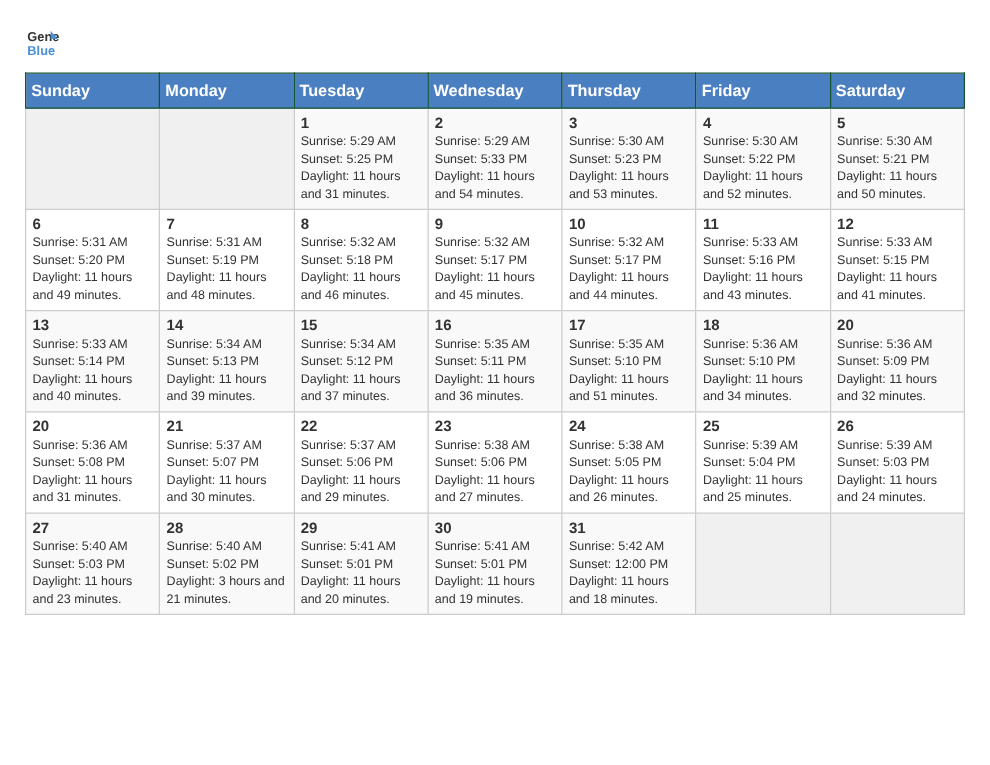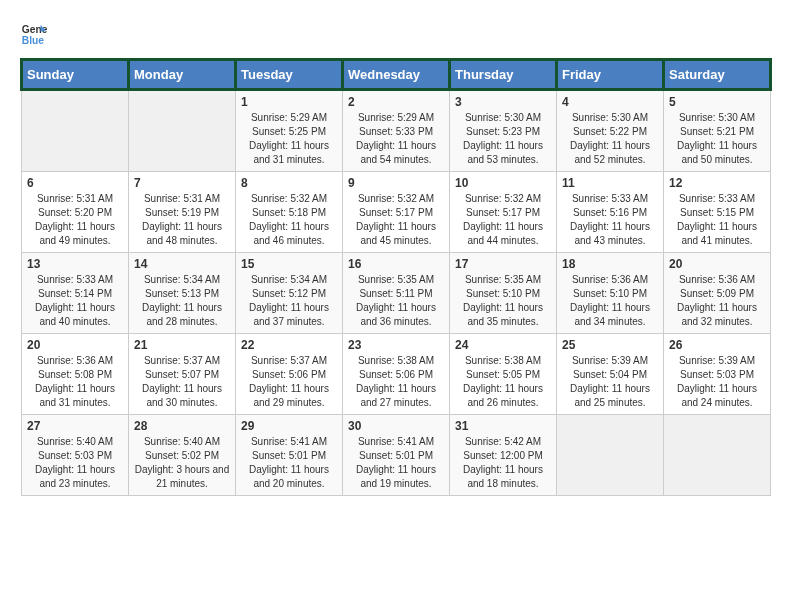--- a/index.html
+++ b/index.html
@@ -42,21 +42,21 @@
       width: 100%;
       border-collapse: collapse;
       border: 1px solid #ccc;
     }
     .calendar th {
       background-color: #4a7fc1;
       color: #fff;
       font-size: 13px;
       padding: 6px 4px;
       text-align: left;
-      border: 3px solid #14532d;
+      border: 1px solid #14532d;
     }
     .calendar td {
       vertical-align: top;
       border: 1px solid #ccc;
       padding: 4px 5px;
       font-size: 10px;
       color: #333;
       min-width: 105px;
       min-height: 80px;
       background: #fff;
@@ -68,21 +68,20 @@
       background: #fff;
     }
     .day-number {
       font-size: 12px;
       font-weight: bold;
       display: block;
       margin-bottom: 2px;
     }
     .cell-content {
       line-height: 1.4;
-      text-align: center;
     }
     .empty-cell {
       background: #f0f0f0 !important;
     }
   </style>
 </head>
 <body>
 
 <div class="header">
   <div class="logo">
@@ -220,21 +219,21 @@
   <span>Sunrise: 5:33 AM</span><br>
   <span>Sunset: 5:14 PM</span><br>
   <span>Daylight: 11 hours and 40 minutes.</span>
 </div>
         </td>
         <td>
           <span class="day-number">14</span>
 <div class="cell-content">
   <span>Sunrise: 5:34 AM</span><br>
   <span>Sunset: 5:13 PM</span><br>
-  <span>Daylight: 11 hours and 28 minutes.</span>
+  <span>Daylight: 11 hours and 39 minutes.</span>
 </div>
         </td>
         <td>
           <span class="day-number">15</span>
 <div class="cell-content">
   <span>Sunrise: 5:34 AM</span><br>
   <span>Sunset: 5:12 PM</span><br>
   <span>Daylight: 11 hours and 37 minutes.</span>
 </div>
         </td>
@@ -244,21 +243,21 @@
   <span>Sunrise: 5:35 AM</span><br>
   <span>Sunset: 5:11 PM</span><br>
   <span>Daylight: 11 hours and 36 minutes.</span>
 </div>
         </td>
         <td>
           <span class="day-number">17</span>
 <div class="cell-content">
   <span>Sunrise: 5:35 AM</span><br>
   <span>Sunset: 5:10 PM</span><br>
-  <span>Daylight: 11 hours and 35 minutes.</span>
+  <span>Daylight: 11 hours and 51 minutes.</span>
 </div>
         </td>
         <td>
           <span class="day-number">18</span>
 <div class="cell-content">
   <span>Sunrise: 5:36 AM</span><br>
   <span>Sunset: 5:10 PM</span><br>
   <span>Daylight: 11 hours and 34 minutes.</span>
 </div>
         </td>

